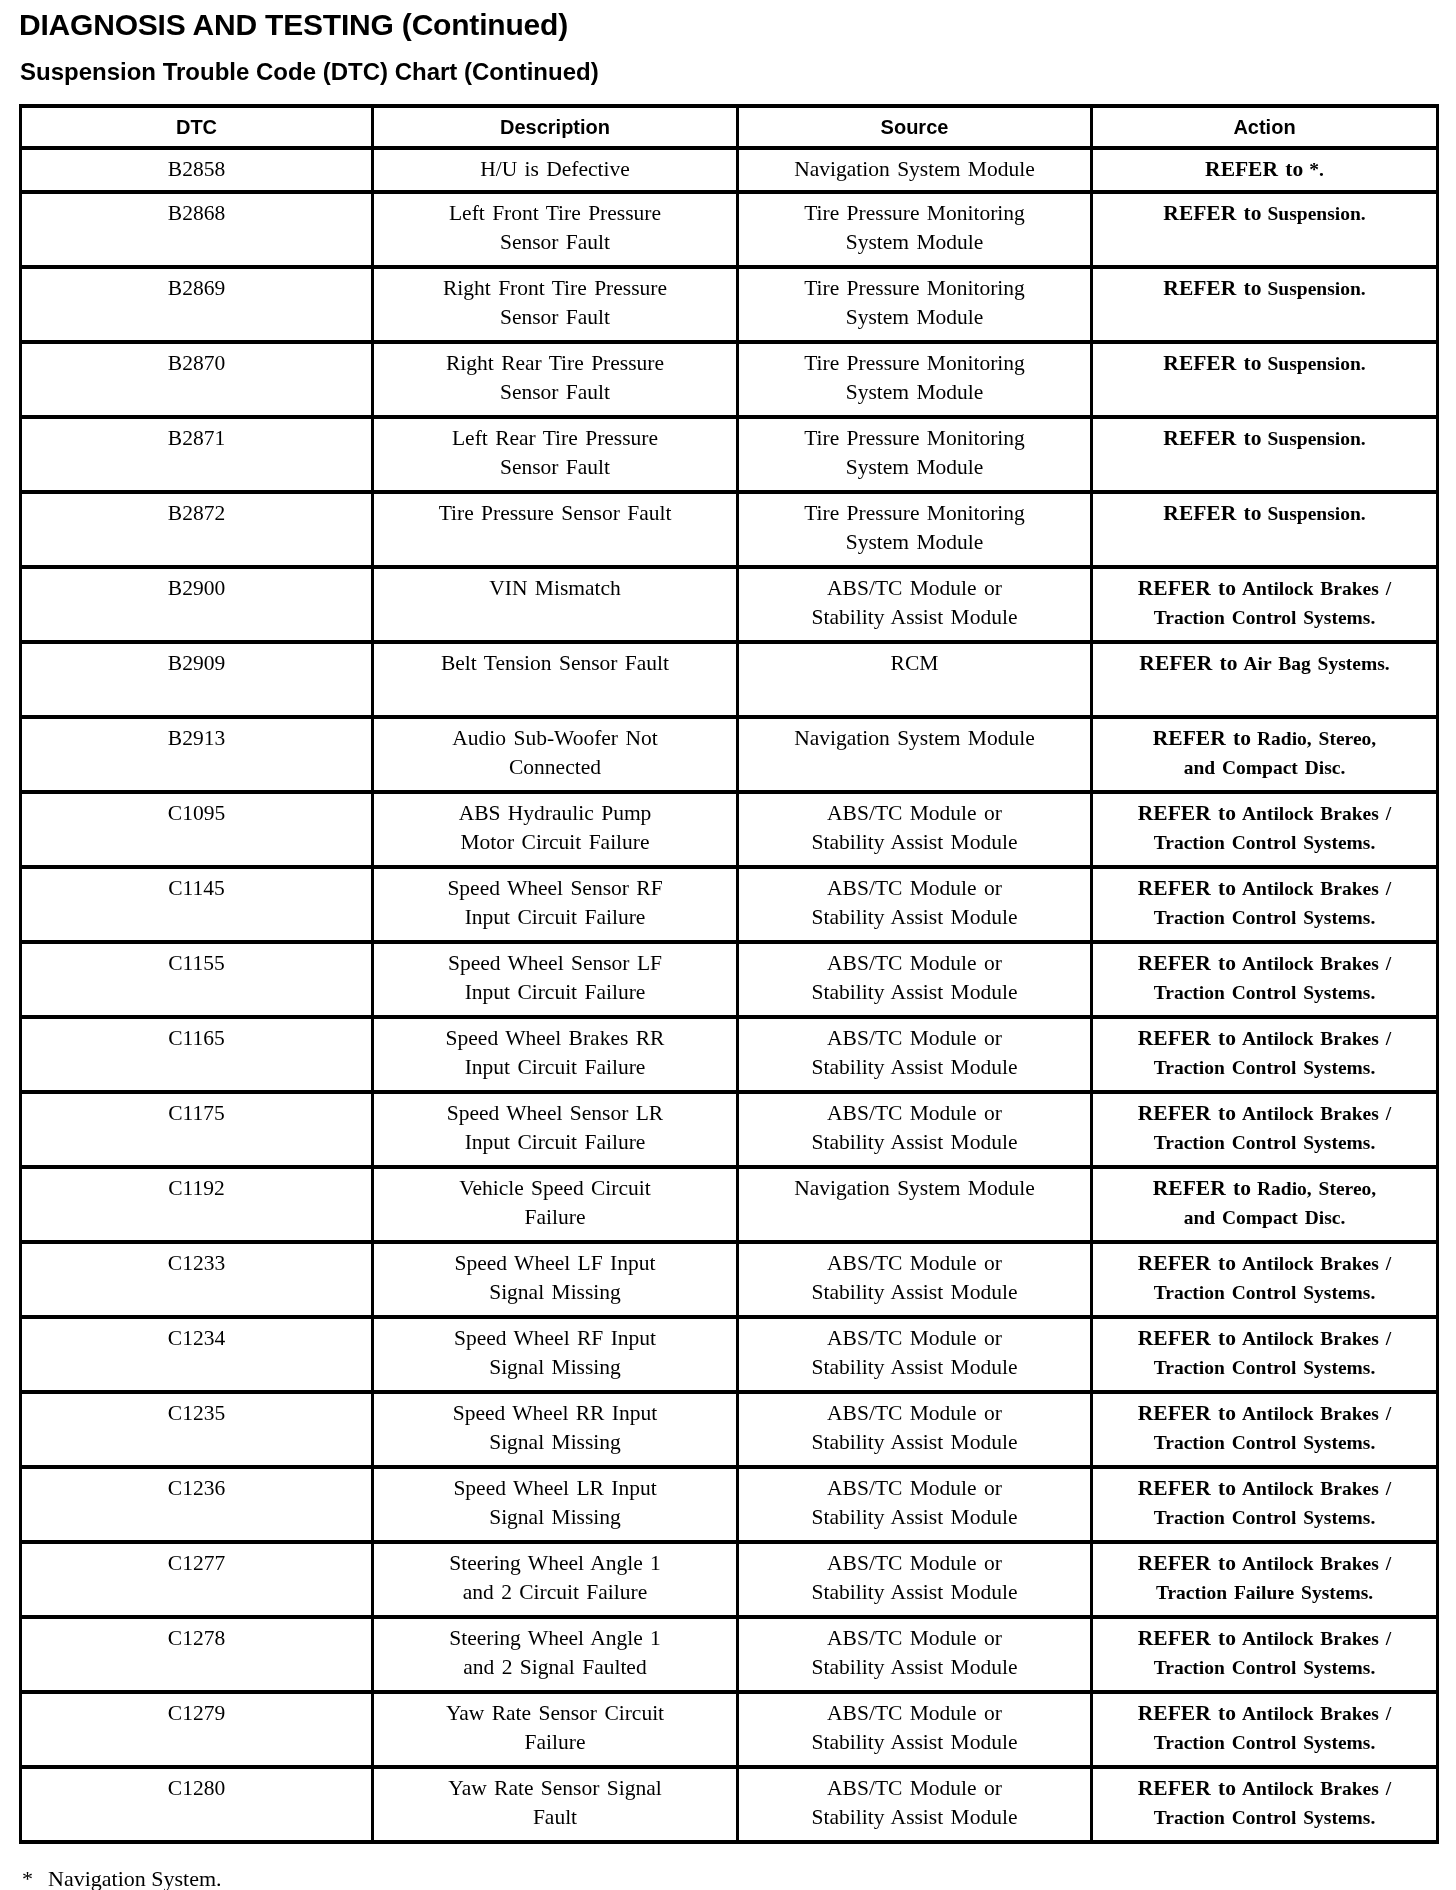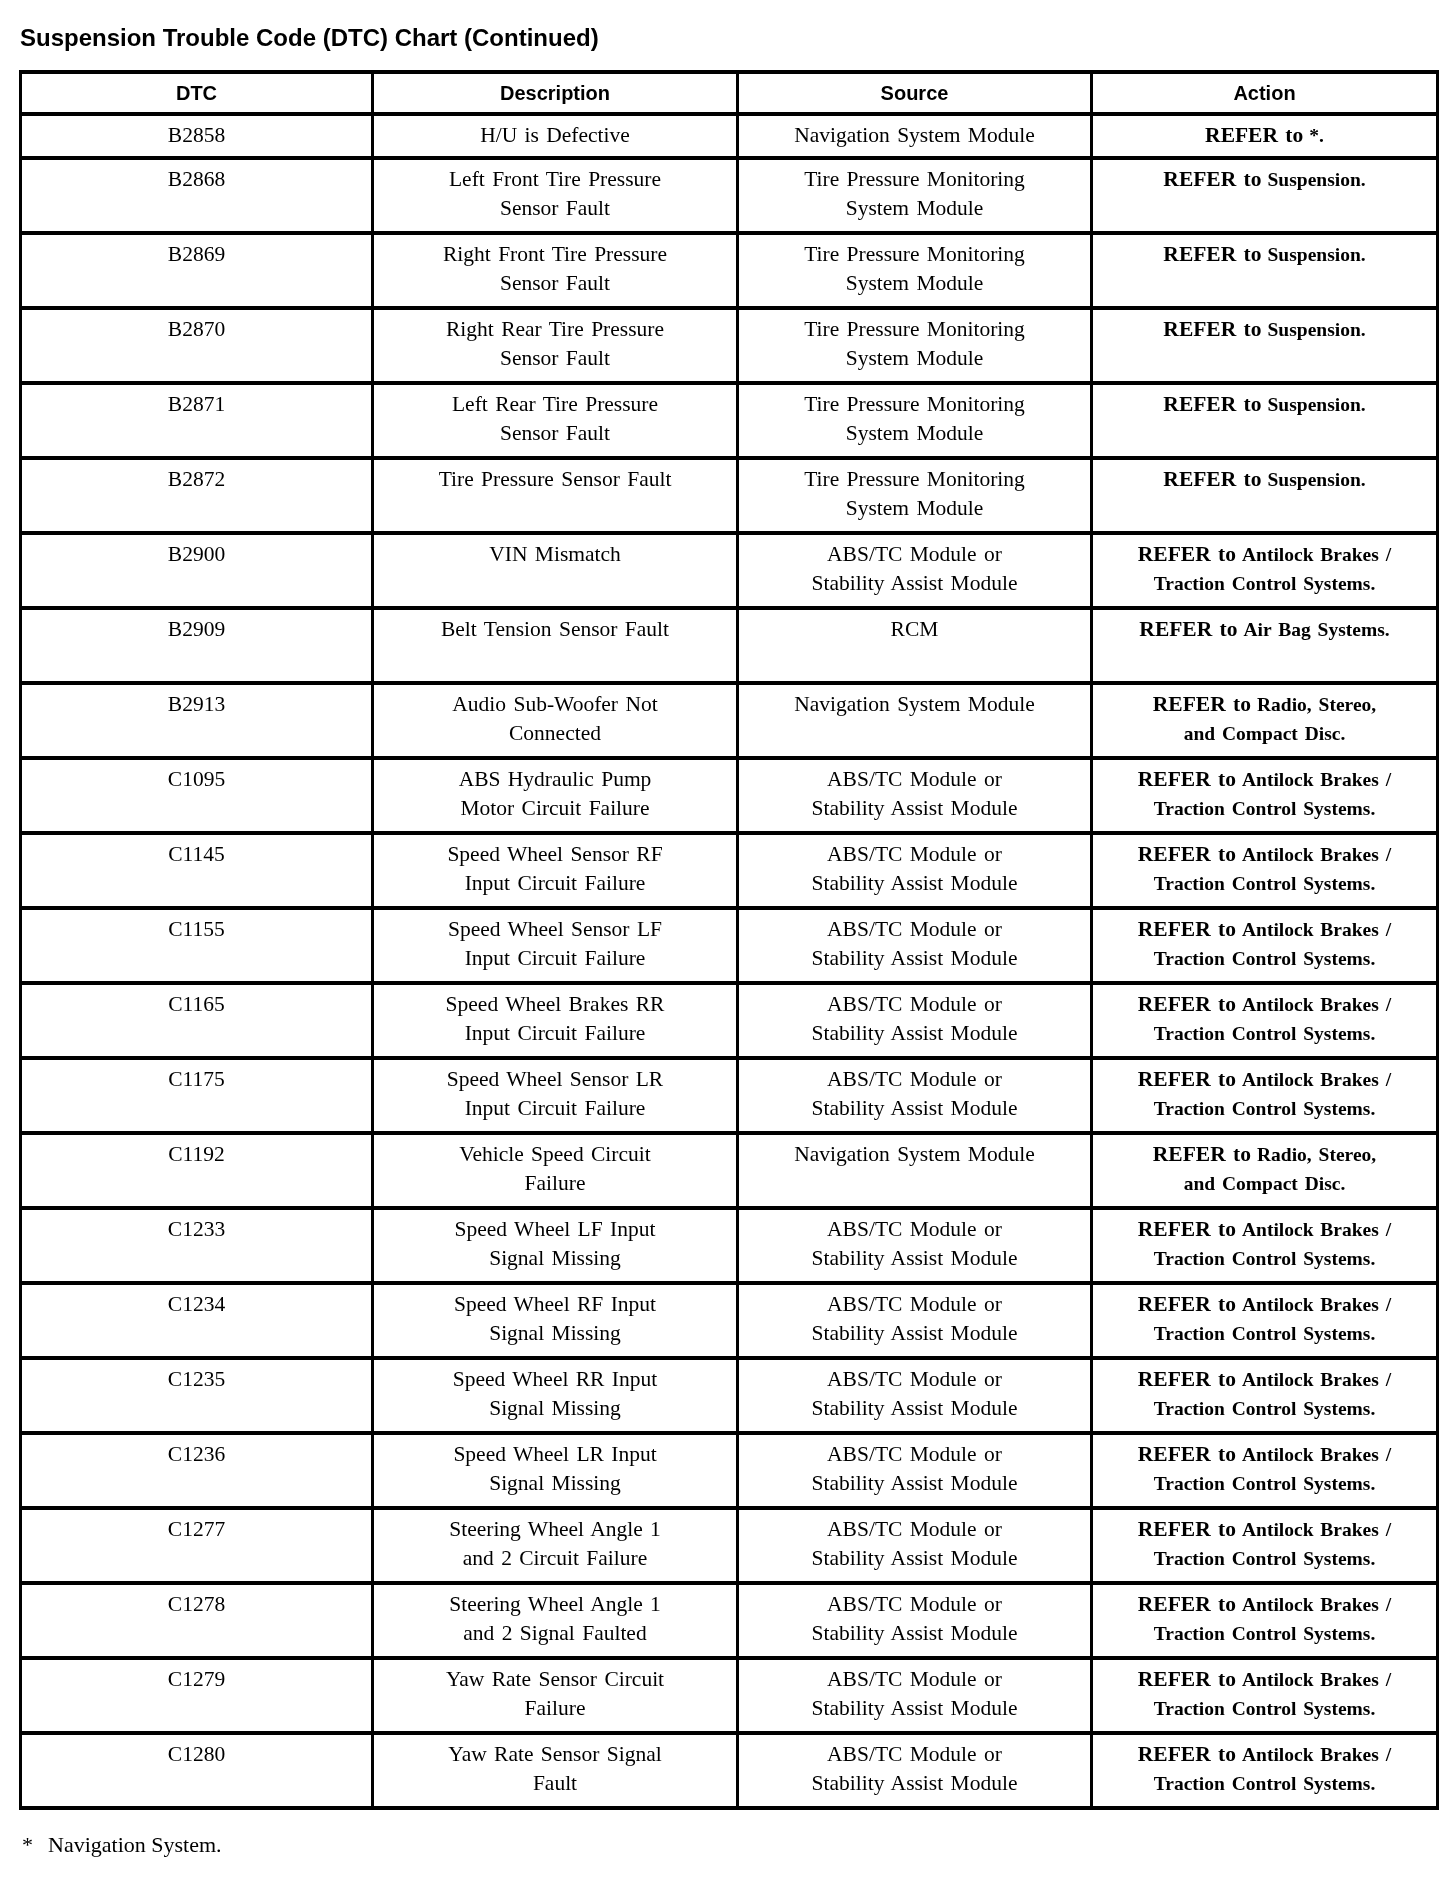--- a/index.html
+++ b/index.html
@@ -82,20 +82,21 @@
     font-size: 22px;
     line-height: 28px;
   }
   .footnote .sym { margin-right: 15px; }
 </style>
 </head>
 <body>
 
 <div class="page">
 
+  <h1 class="title">DIAGNOSIS AND TESTING (Continued)</h1>
 
   <h2 class="subtitle">Suspension Trouble Code (DTC) Chart (Continued)</h2>
 
   <table class="dtc">
     <colgroup>
       <col style="width:352px">
       <col style="width:365px">
       <col style="width:354px">
       <col style="width:346px">
     </colgroup>
@@ -264,21 +265,21 @@
     <td class="c-act"><span class="refer">REFER to</span><span class="ref">Antilock Brakes /
 Traction Control Systems.</span></td>
   </tr>
         <tr>
     <td class="c-dtc">C1277</td>
     <td class="c-desc">Steering Wheel Angle 1
 and 2 Circuit Failure</td>
     <td class="c-src">ABS/TC Module or
 Stability Assist Module</td>
     <td class="c-act"><span class="refer">REFER to</span><span class="ref">Antilock Brakes /
-Traction Control Systems.</span></td>
+Traction Failure Systems.</span></td>
   </tr>
         <tr>
     <td class="c-dtc">C1278</td>
     <td class="c-desc">Steering Wheel Angle 1
 and 2 Signal Faulted</td>
     <td class="c-src">ABS/TC Module or
 Stability Assist Module</td>
     <td class="c-act"><span class="refer">REFER to</span><span class="ref">Antilock Brakes /
 Traction Control Systems.</span></td>
   </tr>

